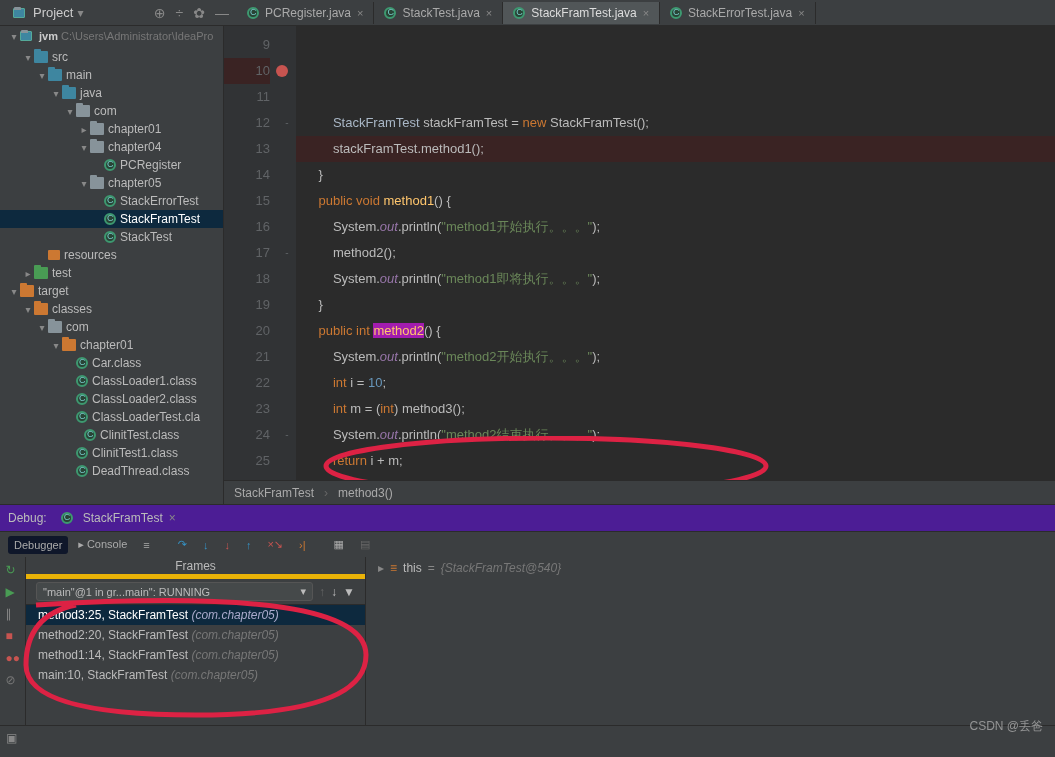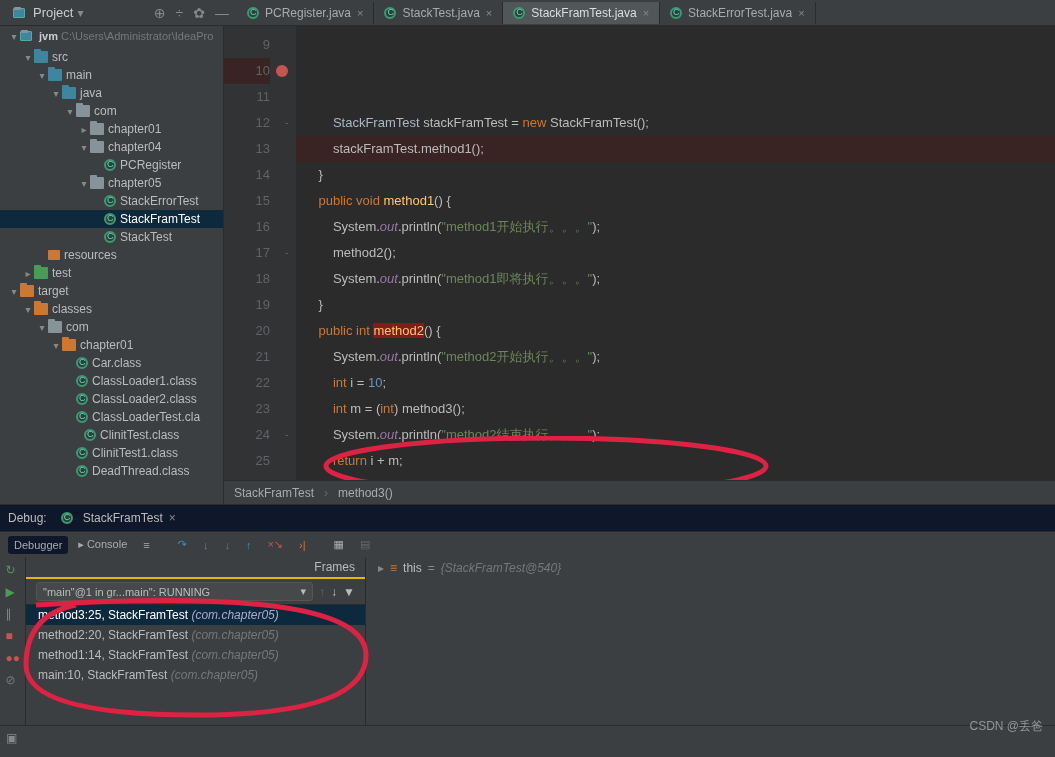--- a/index.html
+++ b/index.html
@@ -35,34 +35,34 @@
   .editor { flex:1; background:#2b2b2b; display:flex; flex-direction:column; overflow:hidden; }
   .code-area { display:flex; flex:1; overflow:hidden; font-family:Consolas,monospace; font-size:13px; }
   .gutter { width:54px; background:#313335; text-align:right; padding:6px 8px 0 0; color:#606366; line-height:26px; }
   .gutter .bp { background:#3a2323; position:relative; }
   .gutter .bp::after { content:""; position:absolute; right:-18px; top:7px; width:12px; height:12px; border-radius:50%; background:#c75450; }
   .gutter .ln { height:26px; }
   .fold-col { width:18px; background:#313335; padding-top:6px; line-height:26px; text-align:center; color:#606366; font-size:10px; }
   .code { flex:1; padding-top:6px; line-height:26px; position:relative; white-space:pre; }
   .code .line { height:26px; padding-left:8px; }
   .code .line.bp-line { background:#3a2323; }
-  .kw { color:#cc7832; } .typ { color:#a9b7c6; } .str { color:#6a8759; } .fld { color:#9876aa; font-style:italic; } .num { color:#6897bb; } .mname { color:#ffc66d; } .hl { background:#7f1d1d; }
+  .kw { color:#cc7832; } .typ { color:#a9b7c6; } .str { color:#6a8759; } .fld { color:#9876aa; font-style:italic; } .num { color:#6897bb; } .mname { color:#ffc66d; } .hl { background:#a21caf; }
   .crumb { height:24px; background:#3c3f41; border-top:1px solid #2b2b2b; display:flex; align-items:center; padding-left:10px; gap:10px; color:#aaa; }
   .crumb .sep { color:#666; }
   .debug-panel { border-top:1px solid #2b2b2b; }
-  .dbg-hdr { height:26px; display:flex; align-items:center; padding:0 8px; gap:8px; background:#0f172a; }
+  .dbg-hdr { height:26px; display:flex; align-items:center; padding:0 8px; gap:8px; background:#4c1d95; }
   .dbg-hdr .dbg-tab { display:flex; align-items:center; gap:6px; padding:2px 6px; }
   .dbg-tools { height:26px; display:flex; align-items:center; padding:0 8px; gap:4px; background:#3c3f41; border-top:1px solid #2b2b2b; }
   .dbg-tools .tbtn { padding:3px 6px; color:#aaa; cursor:pointer; font-size:11px; }
   .dbg-tools .tbtn.sel { background:#0f172a; border-radius:3px; }
   .dbg-body { display:flex; height:168px; background:#3c3f41; }
   .dbg-left { width:26px; border-right:1px solid #2b2b2b; display:flex; flex-direction:column; align-items:center; padding-top:6px; gap:8px; }
   .dbg-left .b { width:14px; height:14px; cursor:pointer; }
   .frames-pane { width:340px; border-right:1px solid #2b2b2b; }
-  .pane-hdr { height:22px; padding:4px 10px; color:#bbb; border-bottom:2px solid #eab308; display:flex; align-items:center; justify-content:flex-end; }
+  .pane-hdr { height:22px; padding:4px 10px; color:#bbb; border-bottom:5px solid #eab308; display:flex; align-items:center; justify-content:center; }
   .thread-row { height:26px; display:flex; align-items:center; padding:0 10px; gap:6px; border-bottom:1px solid #2b2b2b; }
   .thread-sel { flex:1; background:#45494a; border:1px solid #555; padding:2px 6px; border-radius:3px; color:#bbb; font-size:11px; display:flex; align-items:center; justify-content:space-between; }
   .frame-list .frow { padding:3px 12px; cursor:pointer; font-size:12px; }
   .frame-list .frow.sel { background:#0d293e; color:#fff; }
   .frame-list .frow .pkg { color:#777; font-style:italic; }
   .frame-list .frow.sel .pkg { color:#aac; }
   .vars-pane { flex:1; }
   .vrow { padding:4px 12px; display:flex; align-items:center; gap:6px; }
   .vrow .eq { color:#888; }
   .vrow .vval { color:#777; font-style:italic; }

